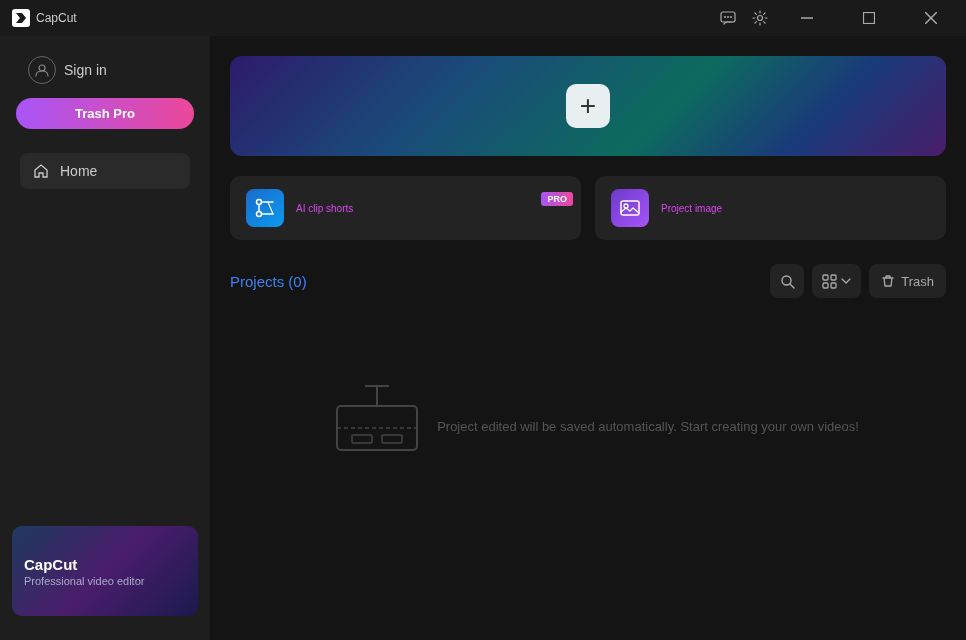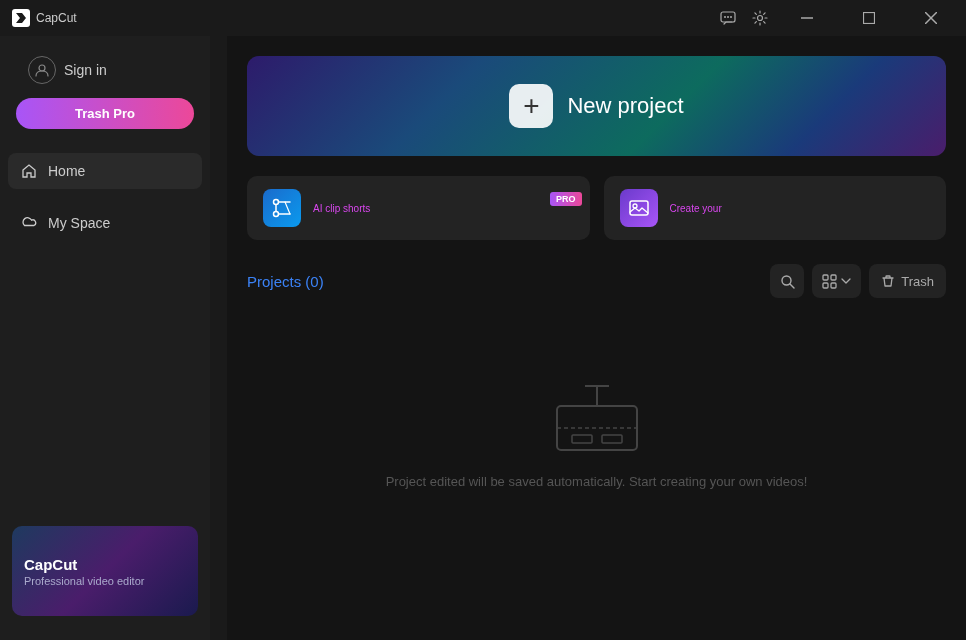--- a/index.html
+++ b/index.html
@@ -70,21 +70,20 @@
       justify-content: center;
       cursor: pointer;
       color: #aaa;
     }
 
     
     .main-layout {
       display: flex;
       flex: 1;
       overflow: hidden;
-      gap: 17px;
     }
 
     
     .sidebar {
       width: 210px;
       background: #1e1e1e;
       display: flex;
       flex-direction: column;
       flex-shrink: 0;
       padding: 12px 0;
@@ -119,21 +118,21 @@
       background: linear-gradient(90deg, #a855f7, #ec4899);
       border: none;
       border-radius: 20px;
       color: #fff;
       font-size: 13px;
       font-weight: 600;
       cursor: pointer;
       margin-top: 6px;
     }
     .sidebar-nav {
-      padding: 8px 8px;
+      padding: 8px 20px;
     }
     .nav-item {
       display: flex;
       align-items: center;
       gap: 10px;
       padding: 9px 12px;
       border-radius: 8px;
       cursor: pointer;
       font-size: 14px;
       color: #ccc;
@@ -334,21 +333,20 @@
       cursor: pointer;
       color: #aaa;
       font-size: 13px;
       padding: 0 12px;
       gap: 6px;
     }
 
     
     .empty-state {
       display: flex;
-      flex-direction: column;
       align-items: center;
       justify-content: center;
       padding: 60px 0;
     }
     .empty-icon {
       margin-bottom: 16px;
     }
     .empty-text {
       font-size: 13px;
       color: #555;
@@ -424,47 +422,36 @@
         <div class="nav-icon">
           <svg width="16" height="16" viewBox="0 0 16 16" fill="none">
             <path d="M2 7L8 2L14 7V14H10V10H6V14H2V7Z" stroke="#ccc" stroke-width="1.3" fill="none"></path>
           </svg>
         </div>
         <span>Home</span>
       </div>
     </div>
 
 
-    <div class="sidebar-nav">
-      <div class="nav-item">
-        <div class="nav-icon">
-          <svg width="16" height="14" viewBox="0 0 16 14" fill="none">
-            <path d="M13 9.5a3 3 0 00-2.5-5.45A4.5 4.5 0 103.5 9.5H13z" stroke="#ccc" stroke-width="1.3" fill="none"></path>
-          </svg>
-        </div>
-        <span>My Space</span>
-      </div>
-    </div>
 
     <div class="sidebar-bottom">
       <div class="promo-card">
         <div class="promo-bg">
           <div class="promo-title">CapCut</div>
           <div class="promo-subtitle">Professional video editor</div>
         </div>
       </div>
     </div>
   </div>
 
   <div class="content">
 
     <div class="new-project-banner">
       <div class="new-project-inner">
         <div class="plus-circle">+</div>
-        <span class="new-project-text">New project</span>
       </div>
     </div>
 
     <div class="feature-cards">
 
       <div class="feature-card">
         <div class="feature-icon blue">
           <svg width="22" height="22" viewBox="0 0 22 22" fill="none">
             <circle cx="5" cy="5" r="2.5" stroke="white" stroke-width="1.5"></circle>
             <circle cx="5" cy="17" r="2.5" stroke="white" stroke-width="1.5"></circle>
@@ -479,21 +466,21 @@
       </div>
 
       <div class="feature-card">
         <div class="feature-icon purple">
           <svg width="22" height="22" viewBox="0 0 22 22" fill="none">
             <rect x="2" y="4" width="18" height="14" rx="2" stroke="white" stroke-width="1.5" fill="none"></rect>
             <circle cx="7" cy="9" r="2" stroke="white" stroke-width="1.3"></circle>
             <path d="M2 15l5-4 4 3 3-3 6 5" stroke="white" stroke-width="1.3" stroke-linecap="round" stroke-linejoin="round"></path>
           </svg>
         </div>
-        <span class="feature-label">Create your</span>
+        <span class="feature-label">Project image</span>
       </div>
 
     </div>
 
     <div class="projects-header">
       <span class="projects-title">Projects (0)</span>
       <div class="projects-actions">
         <button class="icon-btn">
           <svg width="15" height="15" viewBox="0 0 15 15" fill="none">
             <circle cx="6.5" cy="6.5" r="4.5" stroke="#aaa" stroke-width="1.4"></circle>

